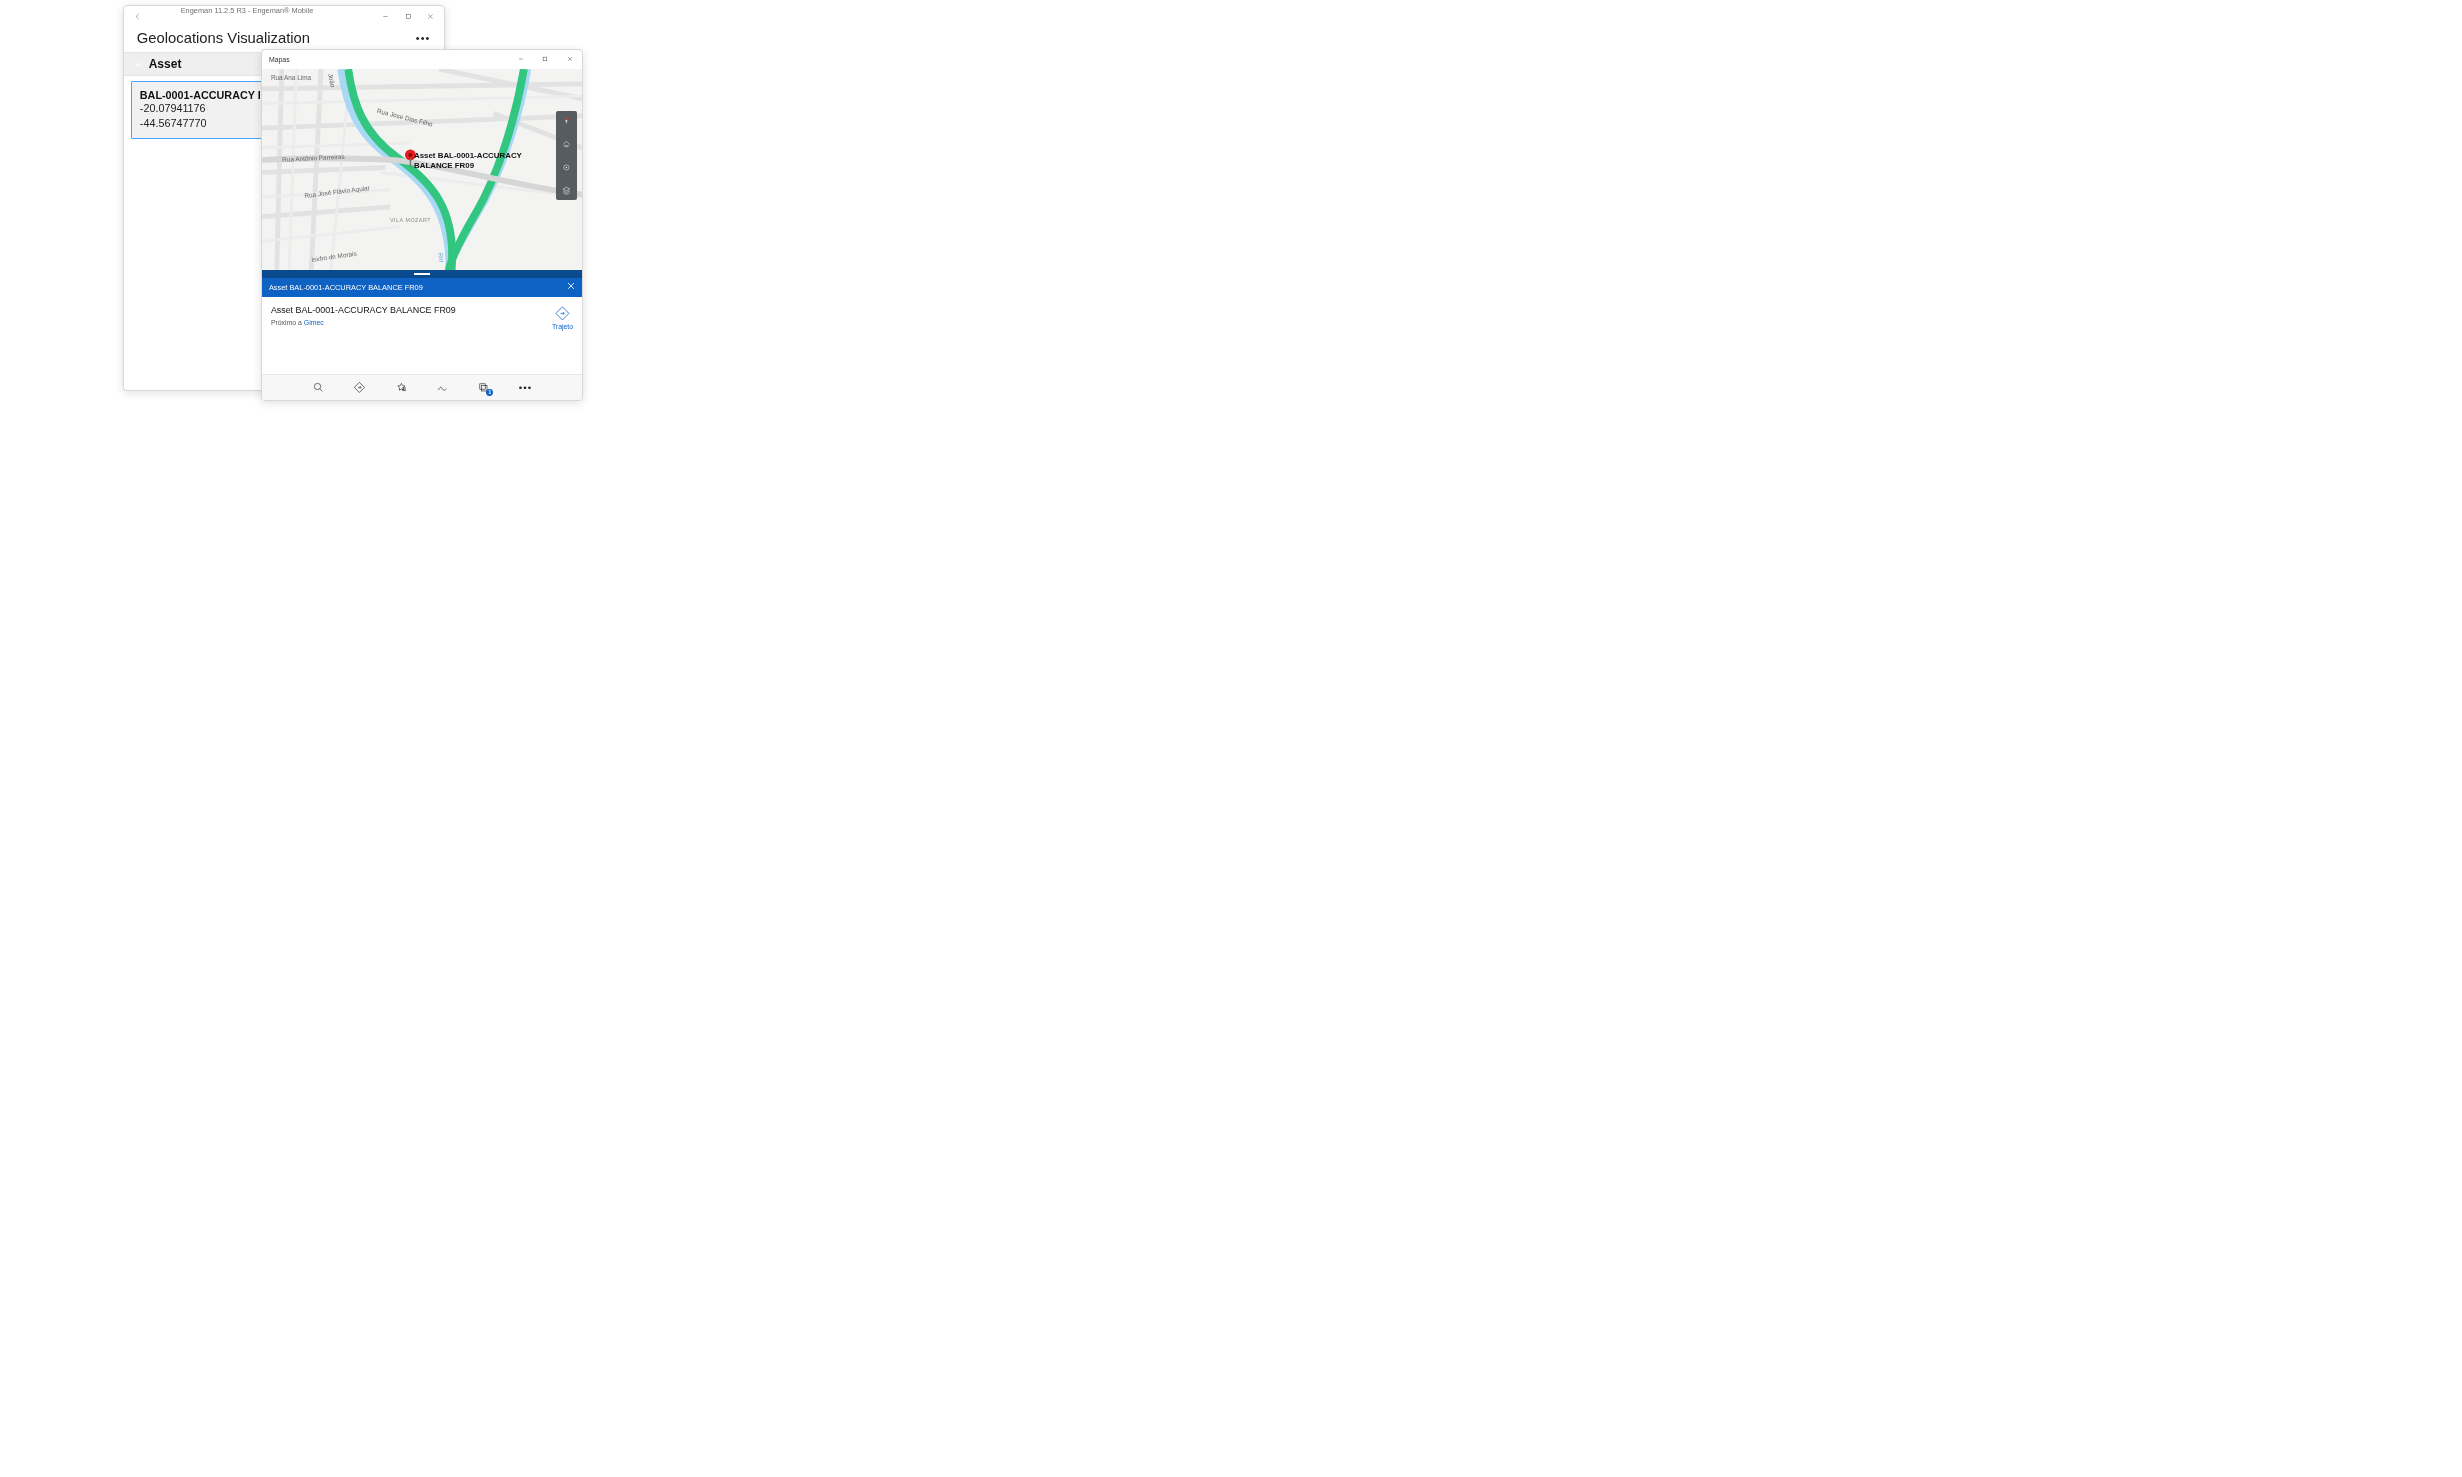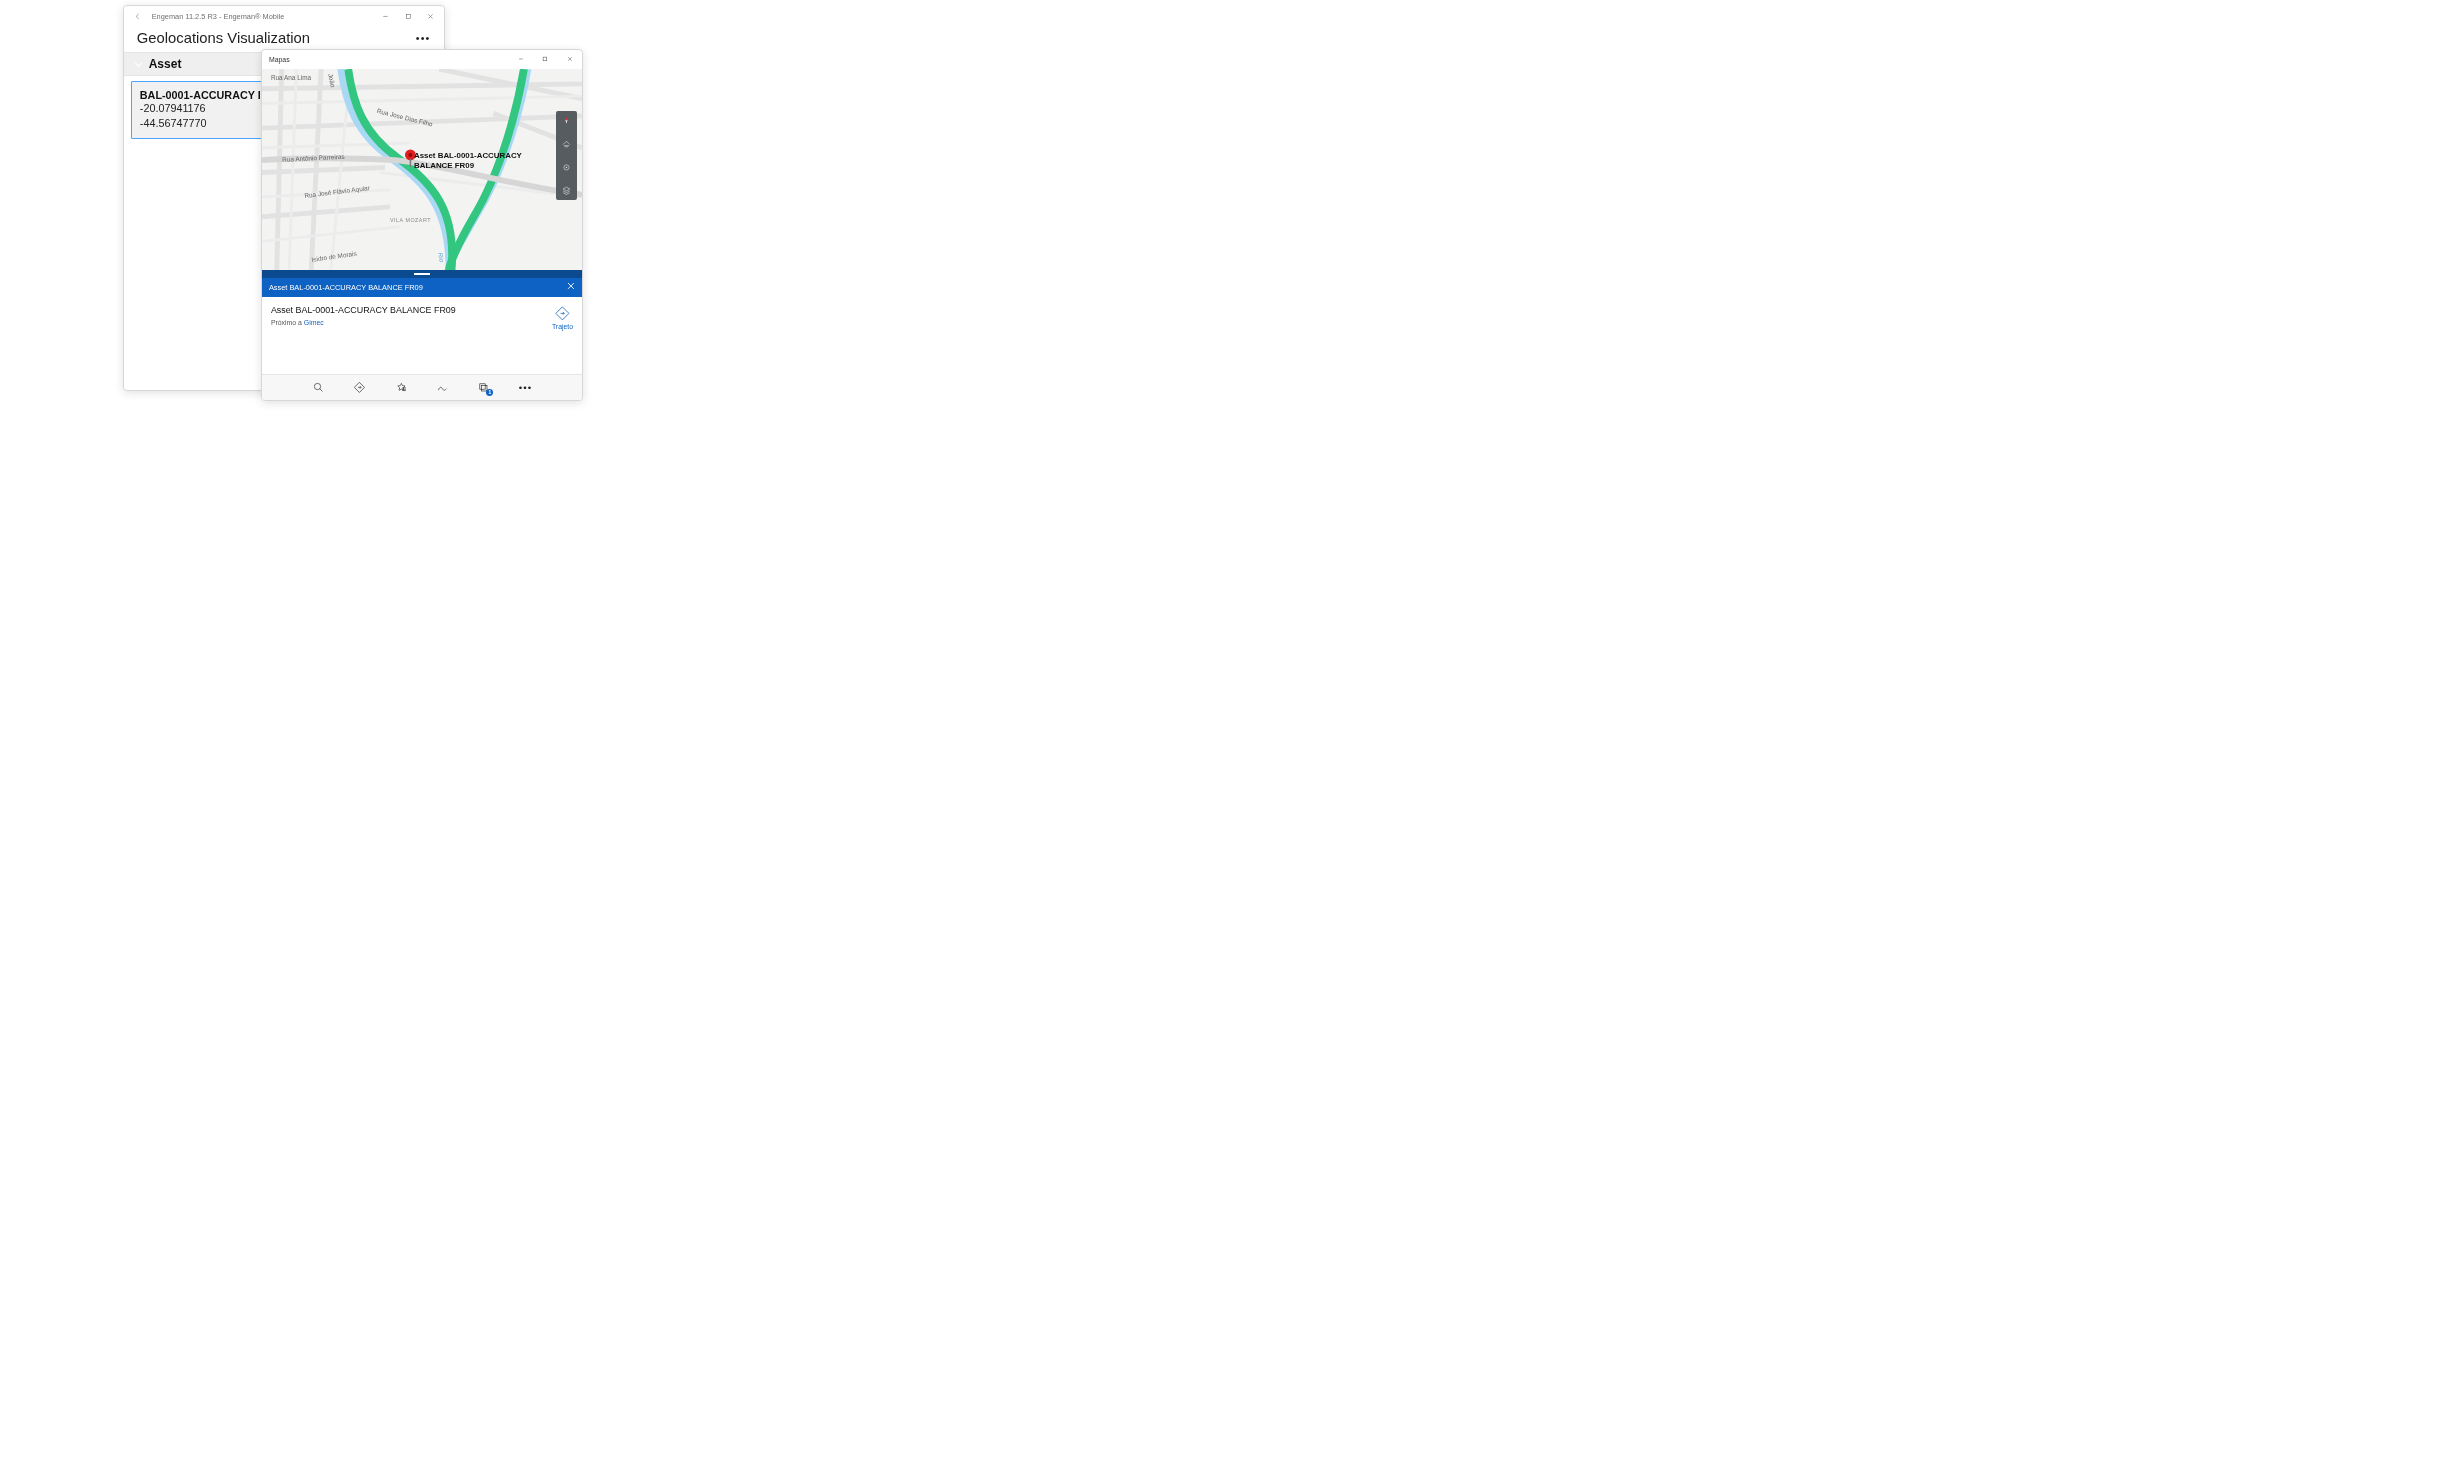--- a/index.html
+++ b/index.html
@@ -22,21 +22,21 @@
   }
   html,body{margin:0;padding:0;font-family:"Segoe UI",Arial,sans-serif;background:#fff;}
   .stage{position:relative;width:689px;height:414px;}
 
   
   .win-engeman{
     position:absolute;left:123px;top:4.9px;width:320px;height:384px;
     background:var(--win-bg);border:0.5px solid var(--win-border);border-radius:3.9px;
     box-shadow:var(--shadow);overflow:hidden;
   }
-  .titlebar{display:flex;align-items:center;height:21.7px;padding:0 2px;}
+  .titlebar{display:flex;height:21.7px;padding:0 2px;gap:29px;}
   .tb-btn{width:22.7px;height:21.7px;display:flex;align-items:center;justify-content:center;color:#5b5b5b;}
   .tb-btn svg{width:6.9px;height:6.9px;stroke:#555;stroke-width:1.2;fill:none;}
   .tb-title{flex:1;font-size:7.4px;color:var(--subtle);padding-left:3px;}
   .tb-right{display:flex;}
 
   .geo-header{display:flex;align-items:center;justify-content:space-between;padding:2px 12.8px 6.9px 12.8px;}
   .geo-title{font-size:14.8px;font-weight:300;color:#222;}
   .more-dots{font-size:10.8px;letter-spacing:1px;color:#222;padding-right:1px;}
 
   .section-band{border-top:0.5px solid #e4e4e4;border-bottom:0.5px solid #e4e4e4;display:flex;align-items:center;background:var(--light-gray);padding:3.9px 7.9px;}

